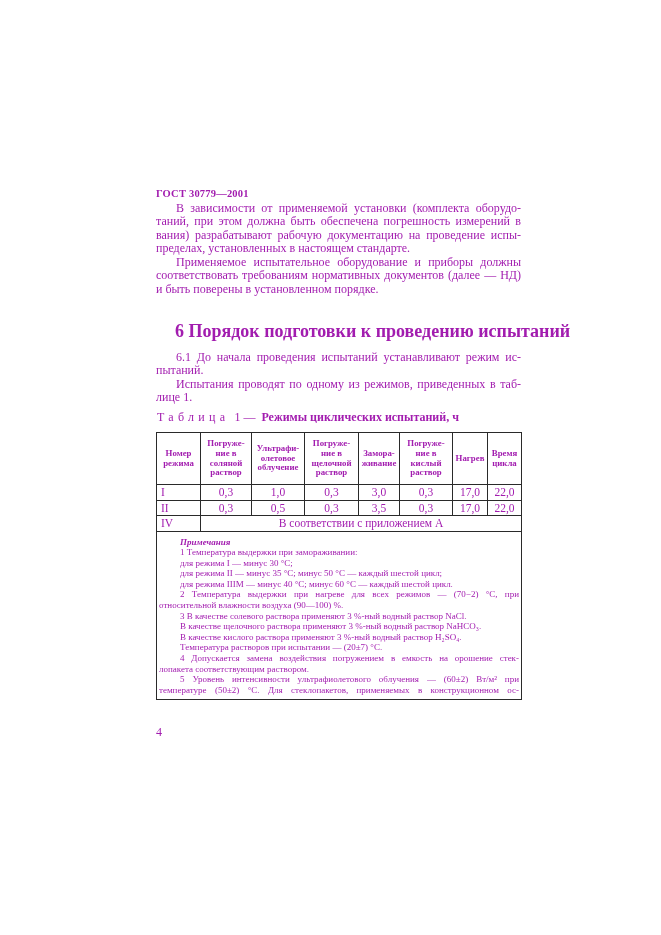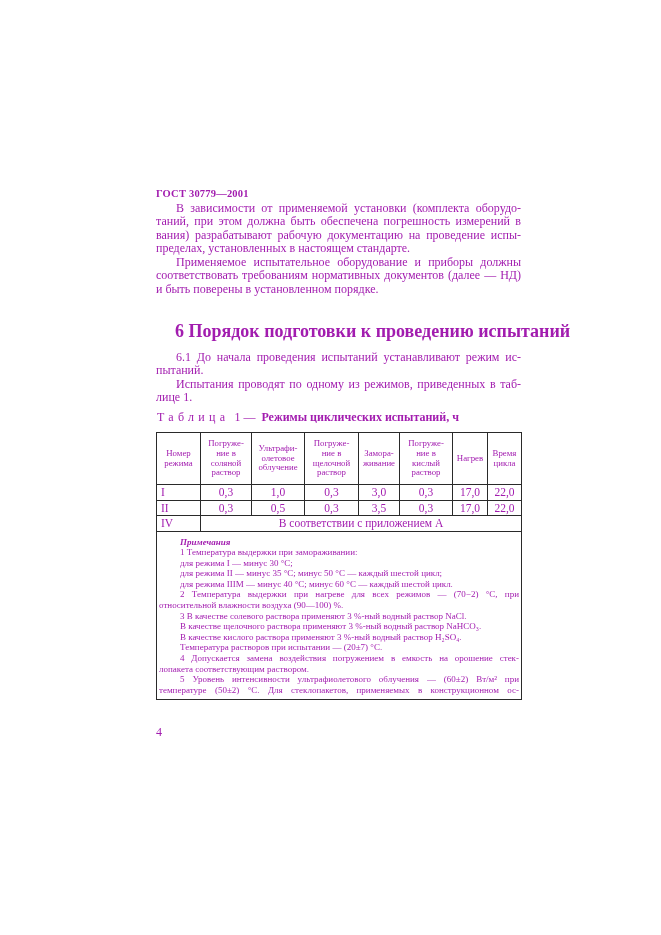--- a/index.html
+++ b/index.html
@@ -52,21 +52,21 @@
     border: 1.5px solid #222;
   }
   table.regimes th, table.regimes td {
     border: 1px solid #2a2a2a;
     padding: 0;
   }
   table.regimes th {
     height: 51px;
     font-size: 8.8px;
     line-height: 9.6px;
-    font-weight: normal;
+    font-weight: bold;
     text-align: center;
     vertical-align: middle;
     white-space: pre-line;
     padding: 0 1px;
     margin-top: 45px;
   }
   table.regimes td.val {
     height: 14.5px;
     font-size: 11.5px;
     line-height: 14px;

